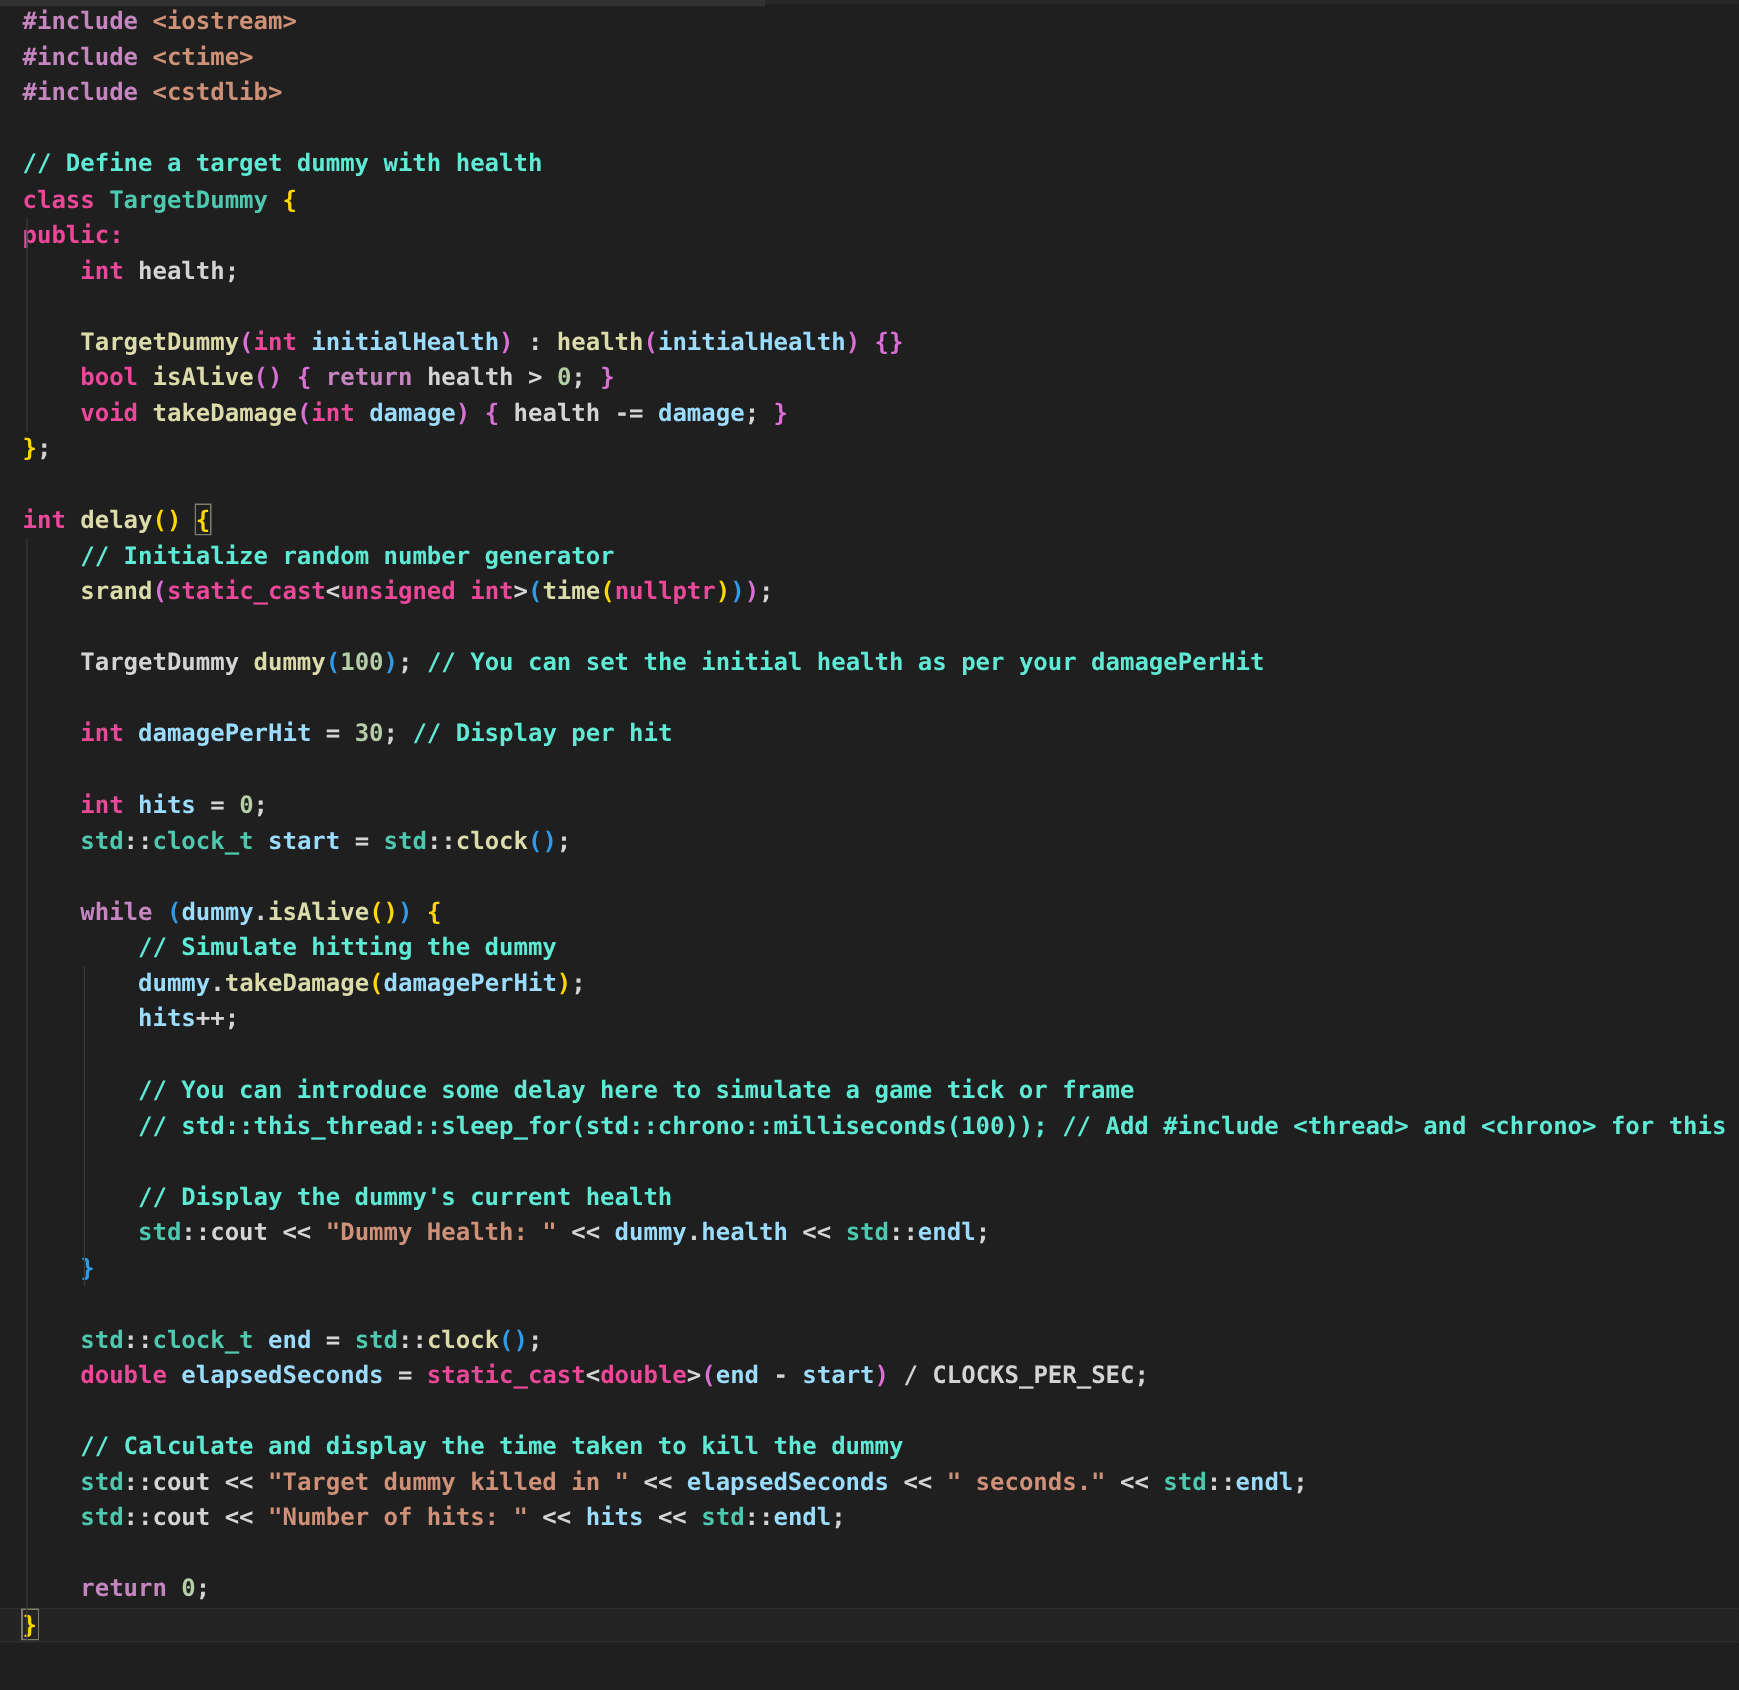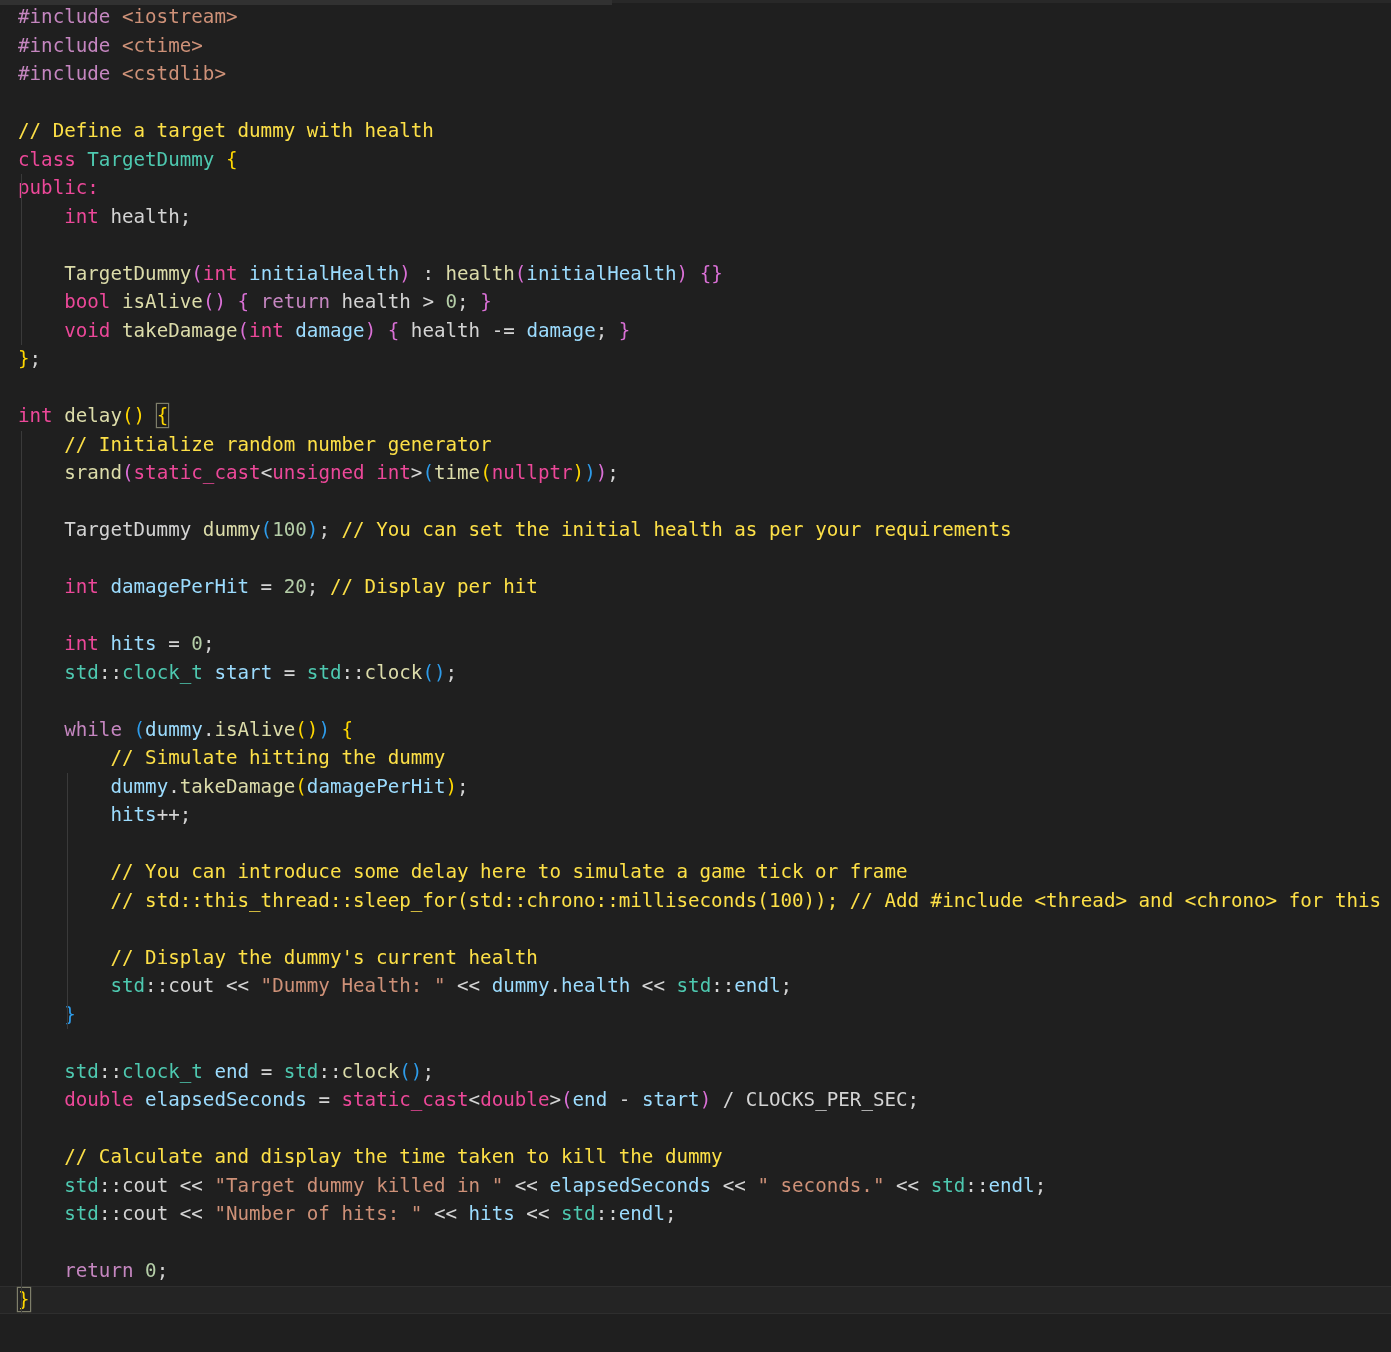--- a/index.html
+++ b/index.html
@@ -21,41 +21,42 @@
   .code-area{
     position:absolute;top:3px;left:0;right:0;
     font-size:19.2px;
     z-index:2;
   }
   .line{
     height:28.5px;
     line-height:28.5px;
     padding-left:18px;
     white-space:pre;
+    font-weight:bold;
   }
   .current-line{
     background:#242424;
     box-shadow:inset 0 1px 0 #2e2e2e, inset 0 -1px 0 #2e2e2e;
   }
   .guides{
     position:absolute;top:0;left:0;right:0;bottom:0;
     z-index:3;pointer-events:none;
   }
   .guide{
     position:absolute;width:1px;background:#3a3a3a;
   }
   .tok-p{color:#d4d4d4}
   .tok-k{color:#ec4899}
   .tok-c{color:#C586C0}
   .tok-t{color:#4EC9B0}
   .tok-f{color:#DCDCAA}
   .tok-v{color:#9CDCFE}
   .tok-s{color:#CE9178}
   .tok-n{color:#B5CEA8}
-  .tok-m{color:#fde047}
+  .tok-m{color:#5eead4}
   .tok-b1{color:#FFD700}
   .tok-b2{color:#DA70D6}
   .tok-b3{color:#2E9CEA}
   .match-box{
     box-shadow:0 0 0 1.2px #7e7e6a;
   }
 </style>
 </head>
 <body>
 
@@ -74,23 +75,23 @@
     <div class="line"></div>
     <div class="line"><span class="tok-p">    </span><span class="tok-f">TargetDummy</span><span class="tok-b2">(</span><span class="tok-k">int</span><span class="tok-p"> </span><span class="tok-v">initialHealth</span><span class="tok-b2">)</span><span class="tok-p"> : </span><span class="tok-f">health</span><span class="tok-b2">(</span><span class="tok-v">initialHealth</span><span class="tok-b2">)</span><span class="tok-p"> </span><span class="tok-b2">{}</span></div>
     <div class="line"><span class="tok-p">    </span><span class="tok-k">bool</span><span class="tok-p"> </span><span class="tok-f">isAlive</span><span class="tok-b2">()</span><span class="tok-p"> </span><span class="tok-b2">{</span><span class="tok-p"> </span><span class="tok-c">return</span><span class="tok-p"> health &gt; </span><span class="tok-n">0</span><span class="tok-p">; </span><span class="tok-b2">}</span></div>
     <div class="line"><span class="tok-p">    </span><span class="tok-k">void</span><span class="tok-p"> </span><span class="tok-f">takeDamage</span><span class="tok-b2">(</span><span class="tok-k">int</span><span class="tok-p"> </span><span class="tok-v">damage</span><span class="tok-b2">)</span><span class="tok-p"> </span><span class="tok-b2">{</span><span class="tok-p"> health -= </span><span class="tok-v">damage</span><span class="tok-p">; </span><span class="tok-b2">}</span></div>
     <div class="line"><span class="tok-b1">}</span><span class="tok-p">;</span></div>
     <div class="line"></div>
     <div class="line"><span class="tok-k">int</span><span class="tok-p"> </span><span class="tok-f">delay</span><span class="tok-b1">()</span><span class="tok-p"> </span><span class="tok-b1 match-box">{</span></div>
     <div class="line"><span class="tok-p">    </span><span class="tok-m">// Initialize random number generator</span></div>
     <div class="line"><span class="tok-p">    </span><span class="tok-f">srand</span><span class="tok-b2">(</span><span class="tok-k">static_cast</span><span class="tok-p">&lt;</span><span class="tok-k">unsigned int</span><span class="tok-p">&gt;</span><span class="tok-b3">(</span><span class="tok-f">time</span><span class="tok-b1">(</span><span class="tok-k">nullptr</span><span class="tok-b1">)</span><span class="tok-b3">)</span><span class="tok-b2">)</span><span class="tok-p">;</span></div>
     <div class="line"></div>
-    <div class="line"><span class="tok-p">    TargetDummy </span><span class="tok-f">dummy</span><span class="tok-b3">(</span><span class="tok-n">100</span><span class="tok-b3">)</span><span class="tok-p">; </span><span class="tok-m">// You can set the initial health as per your requirements</span></div>
+    <div class="line"><span class="tok-p">    TargetDummy </span><span class="tok-f">dummy</span><span class="tok-b3">(</span><span class="tok-n">100</span><span class="tok-b3">)</span><span class="tok-p">; </span><span class="tok-m">// You can set the initial health as per your damagePerHit</span></div>
     <div class="line"></div>
-    <div class="line"><span class="tok-p">    </span><span class="tok-k">int</span><span class="tok-p"> </span><span class="tok-v">damagePerHit</span><span class="tok-p"> = </span><span class="tok-n">20</span><span class="tok-p">; </span><span class="tok-m">// Display per hit</span></div>
+    <div class="line"><span class="tok-p">    </span><span class="tok-k">int</span><span class="tok-p"> </span><span class="tok-v">damagePerHit</span><span class="tok-p"> = </span><span class="tok-n">30</span><span class="tok-p">; </span><span class="tok-m">// Display per hit</span></div>
     <div class="line"></div>
     <div class="line"><span class="tok-p">    </span><span class="tok-k">int</span><span class="tok-p"> </span><span class="tok-v">hits</span><span class="tok-p"> = </span><span class="tok-n">0</span><span class="tok-p">;</span></div>
     <div class="line"><span class="tok-p">    </span><span class="tok-t">std</span><span class="tok-p">::</span><span class="tok-t">clock_t</span><span class="tok-p"> </span><span class="tok-v">start</span><span class="tok-p"> = </span><span class="tok-t">std</span><span class="tok-p">::</span><span class="tok-f">clock</span><span class="tok-b3">()</span><span class="tok-p">;</span></div>
     <div class="line"></div>
     <div class="line"><span class="tok-p">    </span><span class="tok-c">while</span><span class="tok-p"> </span><span class="tok-b3">(</span><span class="tok-v">dummy</span><span class="tok-p">.</span><span class="tok-f">isAlive</span><span class="tok-b1">()</span><span class="tok-b3">)</span><span class="tok-p"> </span><span class="tok-b1">{</span></div>
     <div class="line"><span class="tok-p">        </span><span class="tok-m">// Simulate hitting the dummy</span></div>
     <div class="line"><span class="tok-p">        </span><span class="tok-v">dummy</span><span class="tok-p">.</span><span class="tok-f">takeDamage</span><span class="tok-b1">(</span><span class="tok-v">damagePerHit</span><span class="tok-b1">)</span><span class="tok-p">;</span></div>
     <div class="line"><span class="tok-p">        </span><span class="tok-v">hits</span><span class="tok-p">++;</span></div>
     <div class="line"></div>
     <div class="line"><span class="tok-p">        </span><span class="tok-m">// You can introduce some delay here to simulate a game tick or frame</span></div>

